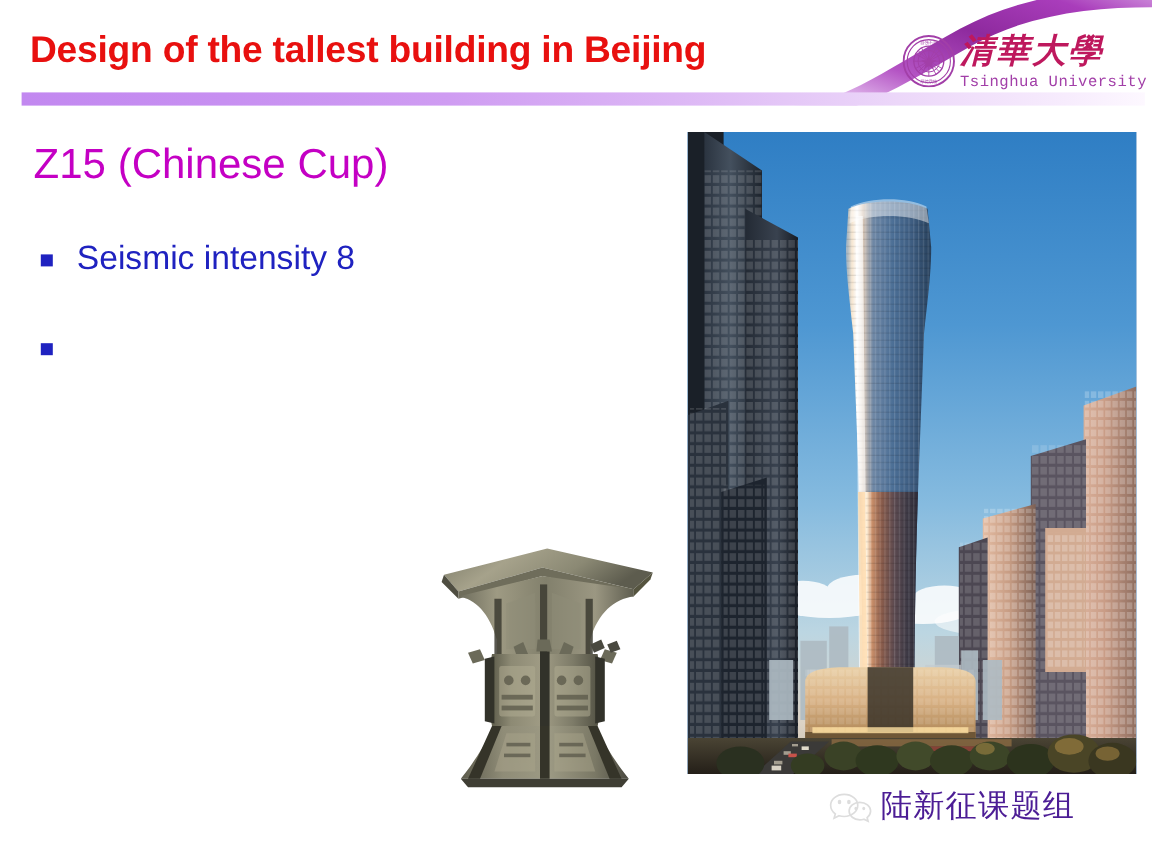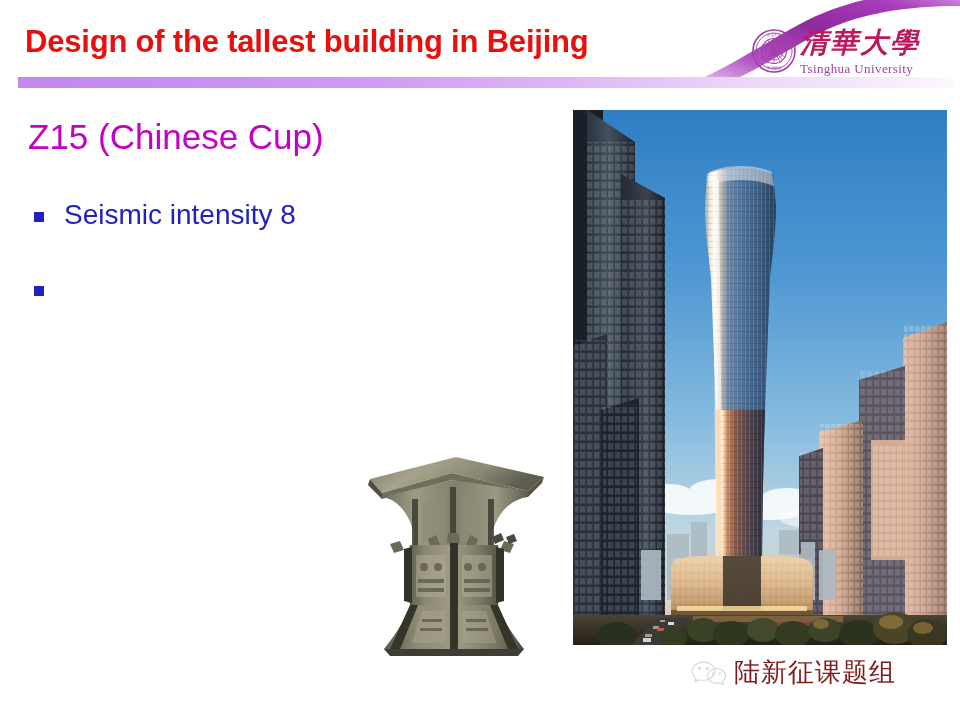--- a/index.html
+++ b/index.html
@@ -63,21 +63,21 @@
     font-style: italic;
     font-weight: bold;
     color: #be185d;
     letter-spacing: 2px;
     white-space: nowrap;
     line-height: 34px;
   }
   #logo-en {
     position: absolute;
     left: 48px; top: 35px;
-    font-family: Liberation Serif, serif;
+    font-family: Liberation Mono, monospace;
     font-size: 13px;
     color: #a23fa8;
     letter-spacing: 0.4px;
     white-space: nowrap;
     text-align: right;
   }
 
   
   #content-heading {
     position: absolute;
@@ -135,21 +135,21 @@
     position: absolute;
     left: 0; top: 2px;
     width: 38px; height: 32px;
   }
   #watermark-text {
     position: absolute;
     left: 44px; top: 0px;
     font-family: "DejaVu Sans", sans-serif;
     font-size: 26px;
     line-height: 34px;
-    color: #7f1d1d;
+    color: #4c1d95;
     letter-spacing: 1px;
     white-space: nowrap;
   }
 </style>
 </head>
 <body>
 
 <div id="slide-header">
 
   <svg id="header-arc" viewBox="0 0 300 92" preserveAspectRatio="none">

